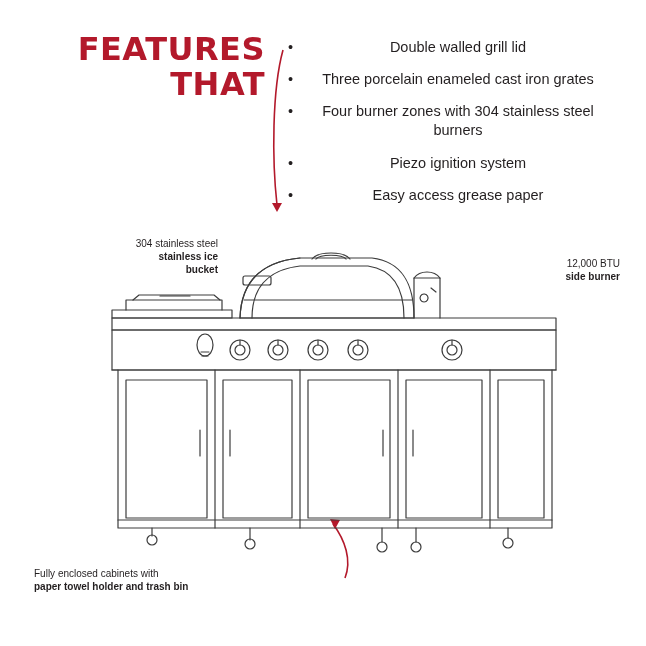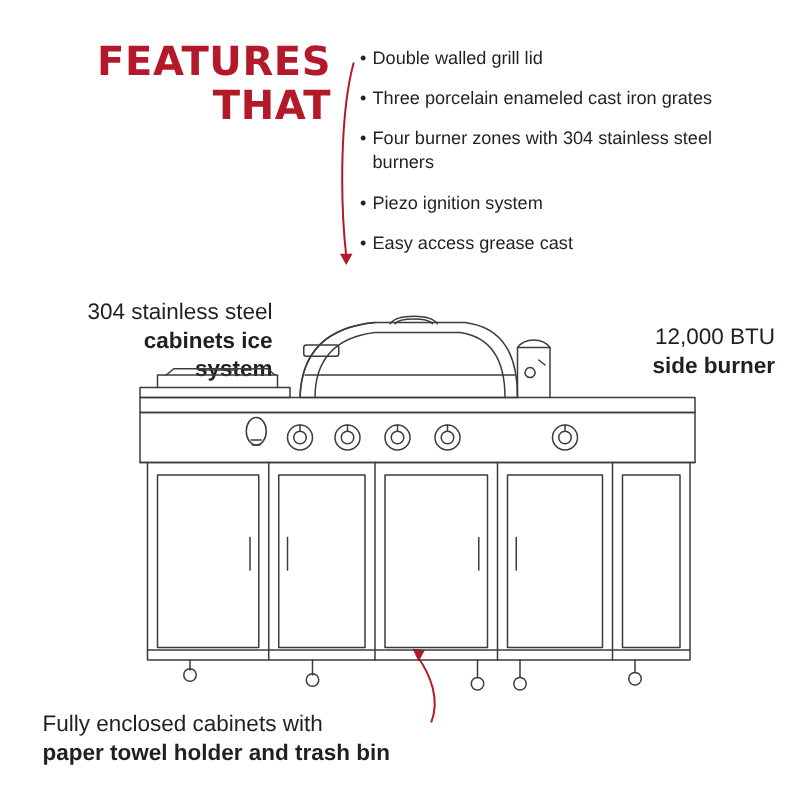--- a/index.html
+++ b/index.html
@@ -57,26 +57,27 @@
   }
   .feature .dot {
     flex: 0 0 auto;
     width: 10px;
     font-size: 14.5px;
     line-height: 1.32;
     color: #231f20;
   }
   .feature .txt {
     flex: 1 1 auto;
+    text-align: center;
   }
 
   
   .callout {
     position: absolute;
-    font-size: 18px;
+    font-size: 10px;
     line-height: 1.28;
     color: #231f20;
   }
   .callout .b {
     font-weight: bold;
   }
 
   .callout-ice {
     left: 28px;
     top: 238px;
@@ -128,28 +129,28 @@
     <div class="feature">
       <span class="dot">•</span>
       <span class="txt">Four burner zones with 304 stainless steel burners</span>
     </div>
     <div class="feature">
       <span class="dot">•</span>
       <span class="txt">Piezo ignition system</span>
     </div>
     <div class="feature">
       <span class="dot">•</span>
-      <span class="txt">Easy access grease cast</span>
+      <span class="txt">Easy access grease paper</span>
     </div>
   </div>
 
   <div class="callout callout-ice">
     <div>304 stainless steel</div>
-    <div class="b">cabinets ice</div>
-    <div class="b">system</div>
+    <div class="b">stainless ice</div>
+    <div class="b">bucket</div>
   </div>
 
   <div class="callout callout-side">
     <div>12,000 BTU</div>
     <div class="b">side burner</div>
   </div>
 
   <div class="callout callout-cabinet">
     <div>Fully enclosed cabinets with</div>
     <div class="b">paper towel holder and trash bin</div>

